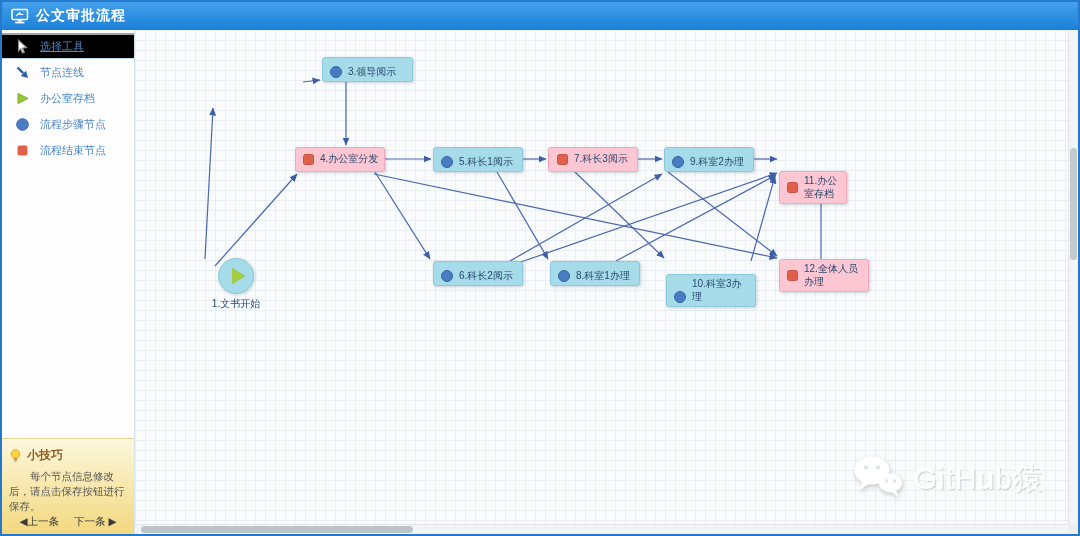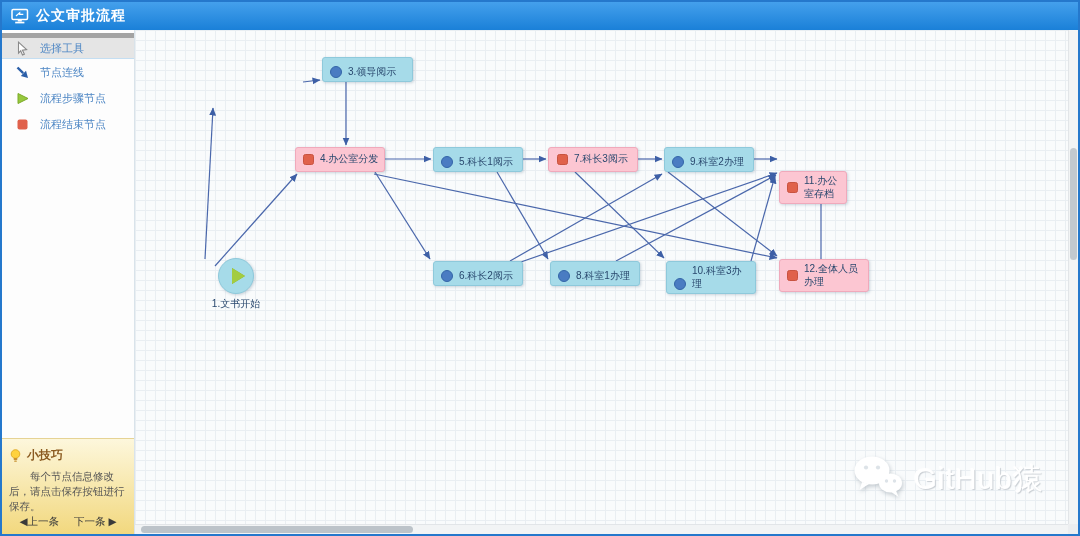--- a/index.html
+++ b/index.html
@@ -14,21 +14,21 @@
   .titlebar .t-icon { display:inline-flex; margin-right:7px; }
   .titlebar .t-text { color:#fff; font-size:14px; font-weight:bold; letter-spacing:1px; }
 
   
   .sidebar { position:absolute; left:0; top:28px; bottom:0; width:133px;
     background:#fdfdfd; border-right:1px solid #d9e3ea; display:flex; flex-direction:column; }
   .tool-list { padding-top:3px; }
   .tool { display:flex; align-items:center; height:26px; padding-left:13px; cursor:pointer;
     color:#4d86c4; font-size:11px; }
   .tool .ticon { width:15px; height:15px; display:inline-flex; margin-right:10px; }
-  .tool.sel { background:#e5e5e5; border-top:5px solid #a3a3a3; border-bottom:1px solid #c4def2; }
+  .tool.sel { background:#000000; border-top:2px solid #a3a3a3; border-bottom:1px solid #c4def2;text-decoration:underline; }
   .spacer { flex:1; }
 
   .tips { height:96px; background:linear-gradient(#fdf7dc,#f2d87e); border-top:1px solid #e6d394;
     padding:8px 7px 5px 7px; display:flex; flex-direction:column; }
   .tips-head { display:flex; align-items:center; margin-bottom:5px; }
   .tips-head .bicon { display:inline-flex; margin-right:5px; }
   .tips-title { font-size:12px; font-weight:bold; color:#8a5a20; }
   .tips-body { font-size:10.5px; color:#555; line-height:1.45; text-indent:2em; }
   .tips-nav { margin-top:auto; text-align:center; font-size:10.5px; color:#3a3a3a; }
   .tips-nav span { cursor:pointer; margin:0 6px; }
@@ -109,20 +109,28 @@
               <line x1="2.5" y1="2.5" x2="8.2" y2="8.2" stroke="#2b5fa8" stroke-width="2.4"></line>
               <polygon points="13,13 5.8,11 11,5.8" fill="#2b5fa8"></polygon>
             </svg>
           </span>
           <span>节点连线</span>
         </div>
         <div class="tool">
           <span class="ticon">
             <svg width="15" height="15" viewBox="0 0 15 15">
               <polygon points="3,2.5 13,7.5 3,12.5" fill="#97c83e" stroke="#7cab28" stroke-width="1"></polygon>
+            </svg>
+          </span>
+          <span>办公室存档</span>
+        </div>
+        <div class="tool">
+          <span class="ticon">
+            <svg width="15" height="15" viewBox="0 0 15 15">
+              <circle cx="7.5" cy="7.5" r="5.8" fill="#4a7cc2" stroke="#3668ad" stroke-width="1"></circle>
             </svg>
           </span>
           <span>流程步骤节点</span>
         </div>
         <div class="tool">
           <span class="ticon">
             <svg width="15" height="15" viewBox="0 0 15 15">
               <rect x="2.5" y="2.5" width="10" height="10" rx="2" fill="#e0614b"></rect>
             </svg>
           </span>
@@ -203,21 +211,21 @@
           <span>7.科长3阅示</span>
         </div>
         <div class="node step" style="left: 415px; top: 231px; width: 90px; min-height: 25px;">
           <span class="nicon-circle"></span>
           <span>8.科室1办理</span>
         </div>
         <div class="node step" style="left: 529px; top: 117px; width: 90px; min-height: 25px;">
           <span class="nicon-circle"></span>
           <span>9.科室2办理</span>
         </div>
-        <div class="node step" style="left: 531px; top: 231px; width: 90px; min-height: 25px;">
+        <div class="node step" style="left: 531px; top: 244px; width: 90px; min-height: 25px;">
           <span class="nicon-circle"></span>
           <span>10.科室3办理</span>
         </div>
         <div class="node end" style="left: 644px; top: 135px; width: 68px; min-height: 25px; margin-top: 6px;">
           <span class="nicon-square"></span>
           <span>11.办公室存档</span>
         </div>
         <div class="node end" style="left: 644px; top: 229px; width: 90px; min-height: 29px;">
           <span class="nicon-square"></span>
           <span>12.全体人员办理</span>

